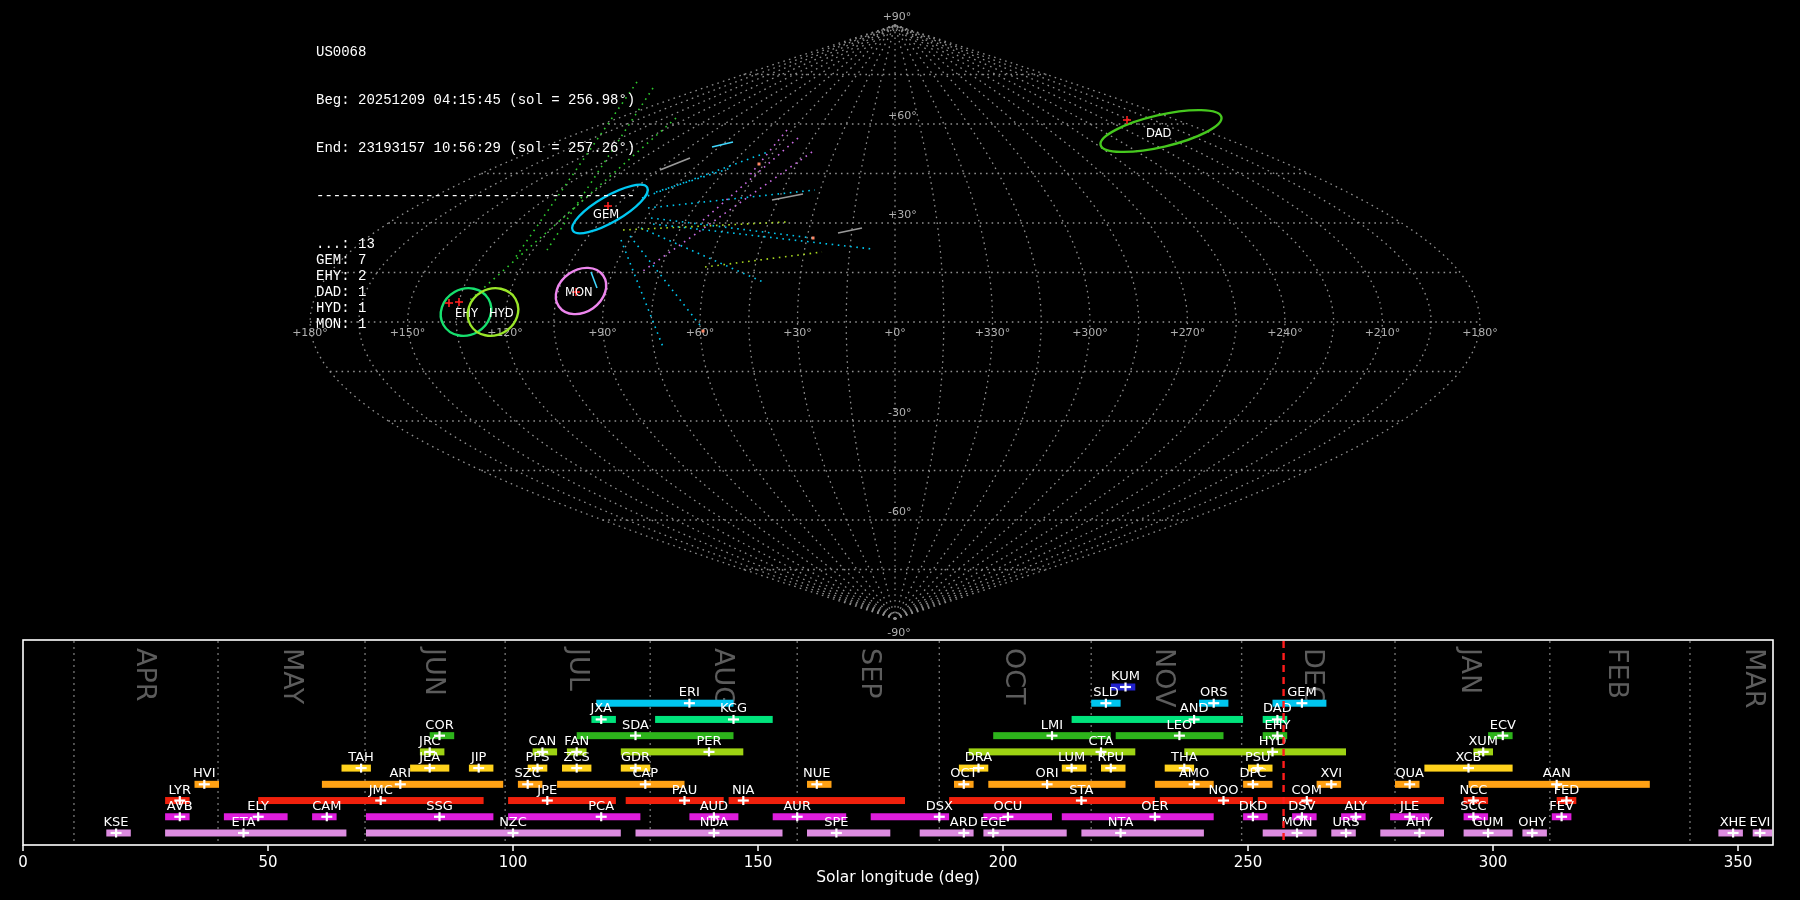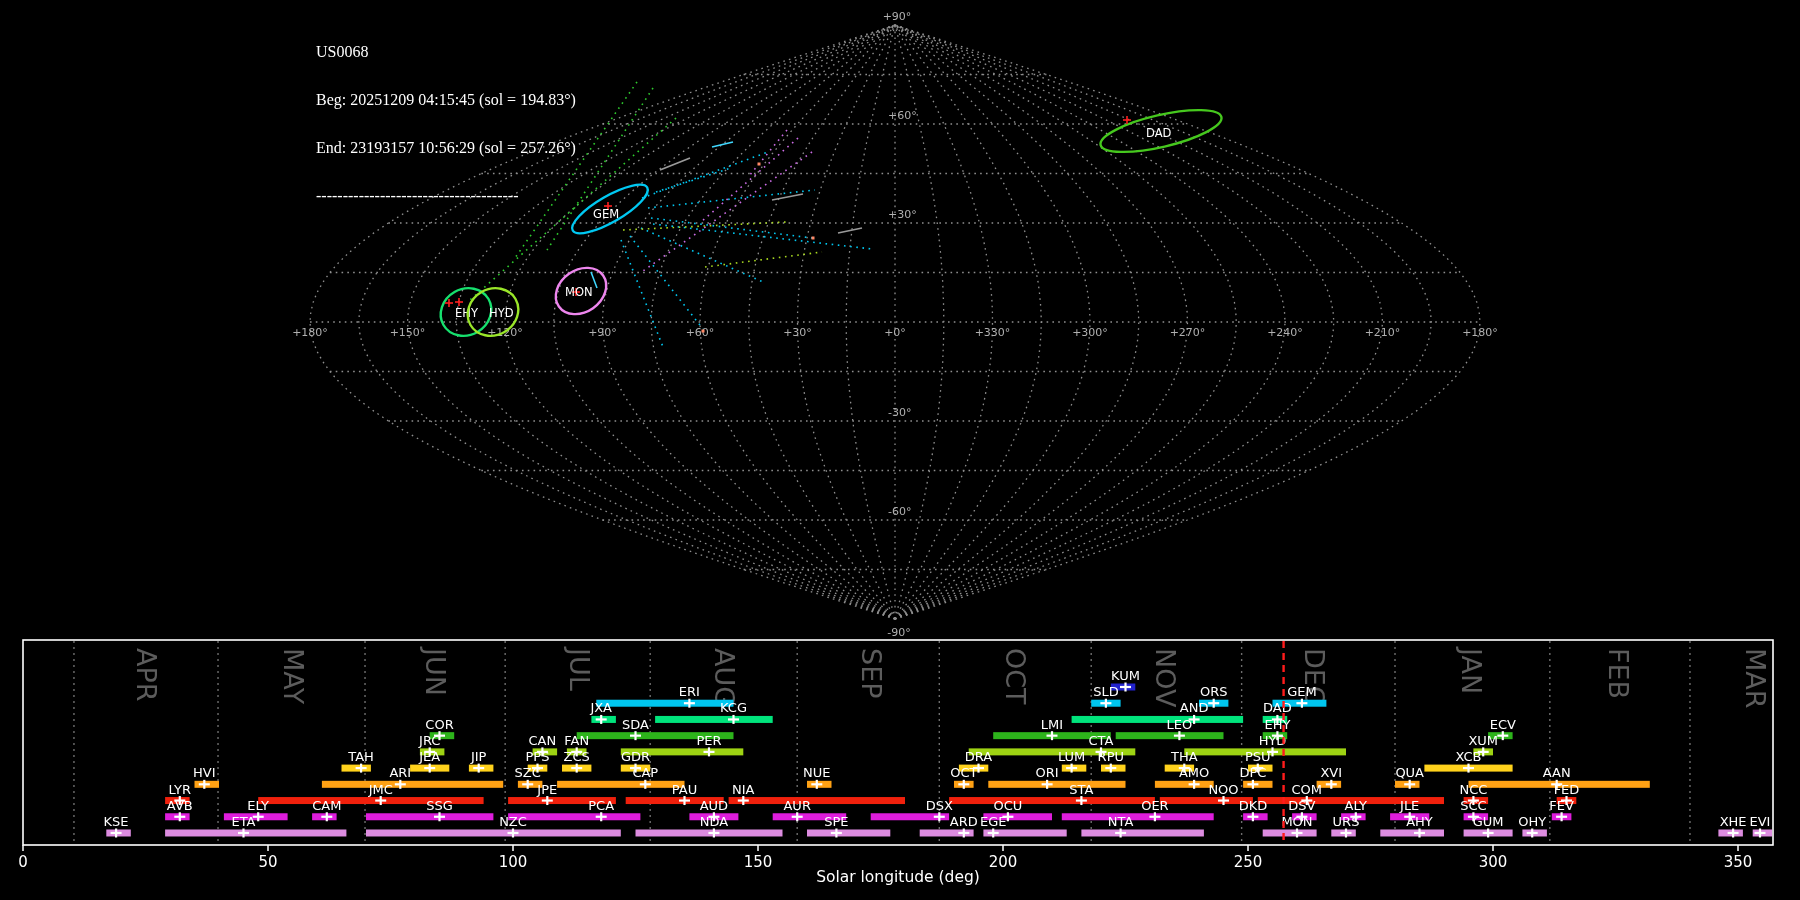--- a/index.html
+++ b/index.html
@@ -1,31 +1,32 @@
 <!DOCTYPE html>
 <html><head>
 <meta charset="utf-8">
 <style>
   html,body{margin:0;padding:0;background:#000;}
   body{width:1800px;height:900px;position:relative;overflow:hidden;}
   #info-panel{
     position:absolute;left:316px;top:12px;color:#fff;
-    font-family:Liberation Serif, serif;font-size:16px;line-height:16px;
+    font-family:Liberation Mono, monospace;font-size:14px;line-height:16px;
     white-space:pre;z-index:5;
   }
   #scene{position:absolute;left:0;top:0;font-family:"DejaVu Sans",sans-serif;}
 </style>
 </head>
 <body>
 
 <div id="info-panel">
   <div>US0068</div>
-  <div>Beg: 20251209 04:15:45 (sol = 194.83°)</div>
+  <div>Beg: 20251209 04:15:45 (sol = 256.98°)</div>
   <div>End: 23193157 10:56:29 (sol = 257.26°)</div>
   <div>--------------------------------------</div>
+  <div><div>...: 13</div><div>GEM: 7</div><div>EHY: 2</div><div>DAD: 1</div><div>HYD: 1</div><div>MON: 1</div></div>
 </div>
 
 <svg id="scene" width="1800" height="900" viewBox="0 0 1800 900">
     <g>
       <line x1="743.5908586150254" y1="569.5" x2="1046.4091413849746" y2="569.5" stroke="#8f8f8f" stroke-width="1.3" stroke-dasharray="1.6 4.2"></line>
       <line x1="602.5" y1="520" x2="1187.5" y2="520" stroke="#8f8f8f" stroke-width="1.3" stroke-dasharray="1.6 4.2"></line>
       <line x1="481.34253300586965" y1="470.5" x2="1308.6574669941303" y2="470.5" stroke="#8f8f8f" stroke-width="1.3" stroke-dasharray="1.6 4.2"></line>
       <line x1="388.3751387861034" y1="421" x2="1401.6248612138966" y2="421" stroke="#8f8f8f" stroke-width="1.3" stroke-dasharray="1.6 4.2"></line>
       <line x1="329.933391620895" y1="371.5" x2="1460.066608379105" y2="371.5" stroke="#8f8f8f" stroke-width="1.3" stroke-dasharray="1.6 4.2"></line>
       <line x1="310" y1="322" x2="1480" y2="322" stroke="#8f8f8f" stroke-width="1.3" stroke-dasharray="1.6 4.2"></line>

